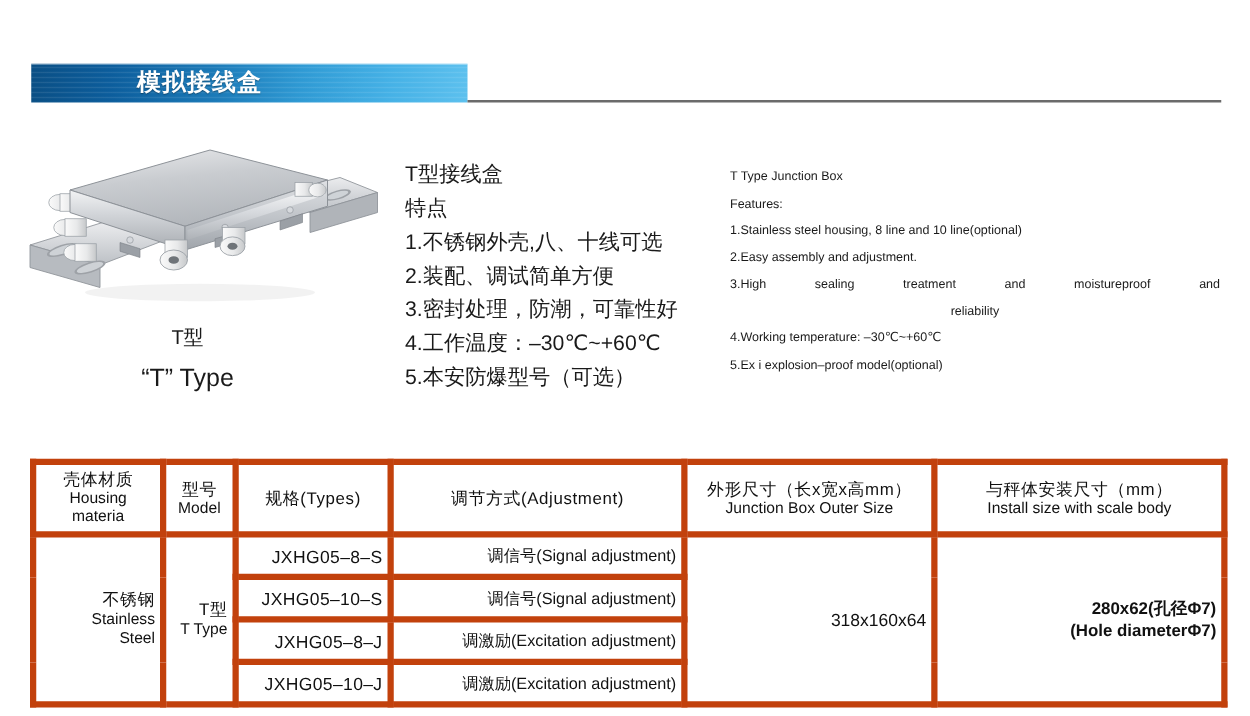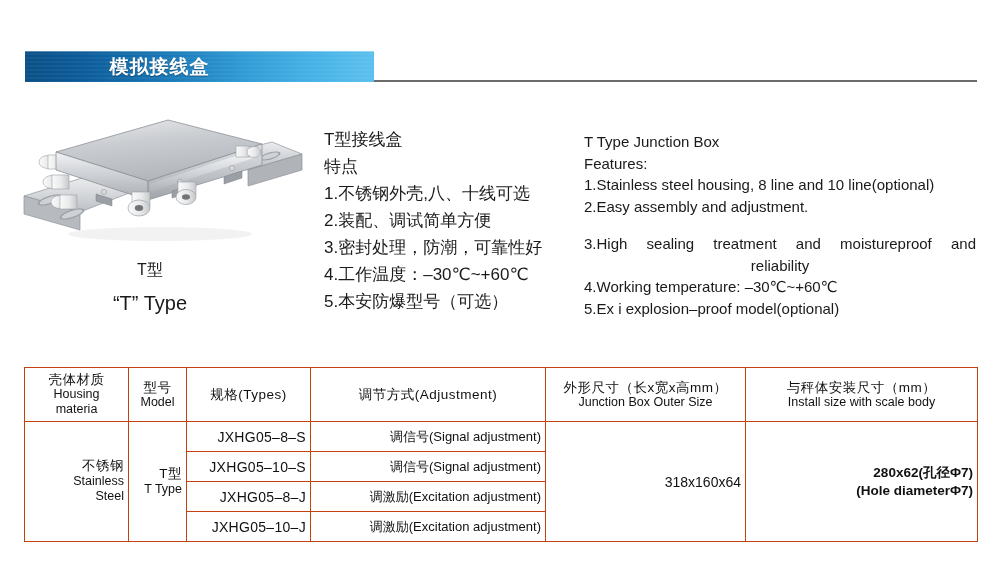--- a/index.html
+++ b/index.html
@@ -108,46 +108,45 @@
     width: 256px;
     font-size: 17px;
     line-height: 27px;
   }
   #features-cn .f-line { white-space: nowrap; }
 
   #features-en {
     position: absolute;
     left: 584px; top: 131px;
     width: 392px;
-    font-size: 15px;
+    font-size: 10px;
     line-height: 21.5px;
   }
   #features-en .f-line { white-space: nowrap; }
   #features-en .f-line.justify {
     white-space: normal;
     text-align: justify;
     text-align-last: justify;
-    margin-top: 16px;
   }
   #features-en .f-line.justify-tail {
     white-space: normal;
     text-align: center;
   }
 
   
   #spec-table {
     position: absolute;
     left: 24px; top: 367px;
     width: 953px;
     border-collapse: collapse;
     table-layout: fixed;
     font-size: 13px;
   }
   #spec-table td, #spec-table th {
-    border: 1px solid #c2410c;
+    border: 5px solid #c2410c;
     padding: 2px 4px;
     text-align: center;
     vertical-align: middle;
     font-weight: normal;
     color: #111;
   }
   #spec-table thead td { height: 49px; line-height: 15.5px; }
   #spec-table tbody td { height: 25px; text-align: right; }
   .cn { font-size: 13.5px; letter-spacing: .5px; }
   .en { font-size: 12.5px; }

